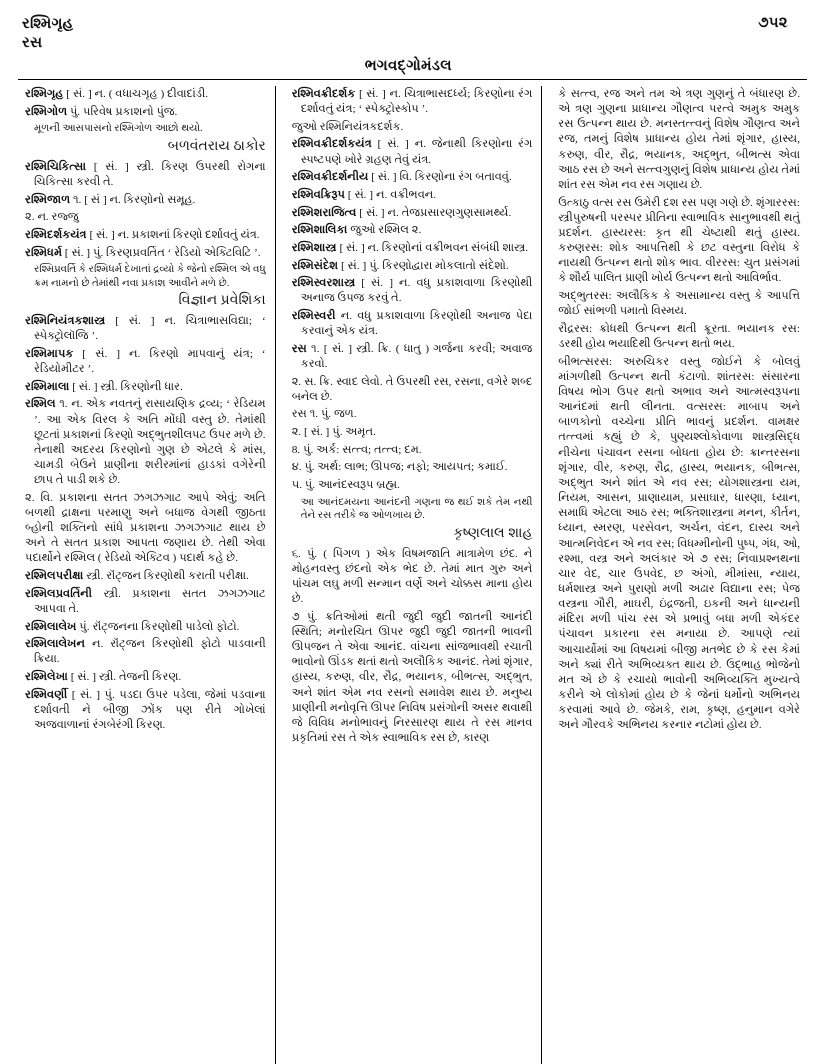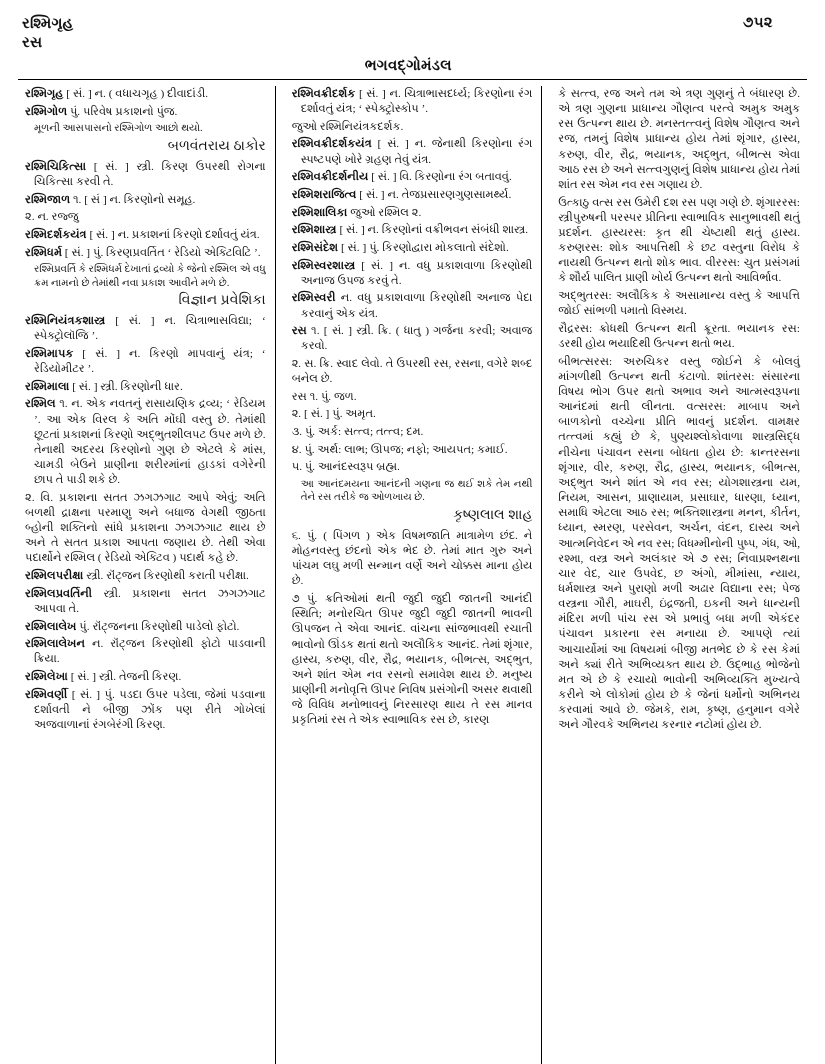--- a/index.html
+++ b/index.html
@@ -33,21 +33,21 @@
   .header .hleft {
     text-align: left;
     line-height: 1.25;
   }
   .header .hcenter {
     text-align: center;
     flex: 1;
     margin-top: 43px;
   }
   .header .hright {
-    text-align: left;
+    text-align: center;
     min-width: 60px;
   }
   .rule {
     border: 0;
     border-top: 1px solid #000;
     margin: 3px 2px 6px 2px;
   }
   .columns {
     display: flex;
     height: 985px;
@@ -129,31 +129,32 @@
         <p class="entry"><span class="hw">રશ્મિલાલેખ</span> <span>પું. રૉંટ્જનના કિરણોથી પાડેલો ફોટો.</span></p>
         <p class="entry"><span class="hw">રશ્મિલાલેખન</span> <span>ન. રૉંટ્જન કિરણોથી ફોટો પાડવાની ક્રિયા.</span></p>
         <p class="entry"><span class="hw">રશ્મિલેખા</span> <span>[ સં. ] સ્ત્રી. તેજની કિરણ.</span></p>
         <p class="entry"><span class="hw">રશ્મિવર્ણી</span> <span>[ સં. ] પું. પડદા ઉપર પડેલા, જેમાં પડવાના દર્શાવતી ને બીજી ઝોંક પણ રીતે ગોખેલાં અજવાળાનાં રંગબેરંગી કિરણ.</span></p>
       </div>
     <div class="col c2">
         <p class="entry"><span class="hw">રશ્મિવક્રીદર્શક</span> <span>[ સં. ] ન. ચિત્રાભાસદર્ધ્ય; કિરણોના રંગ દર્શાવતું યંત્ર; ‘ સ્પેક્ટ્રોસ્કોપ ’.</span></p>
         <p class="entry"><span>જુઓ રશ્મિનિયંત્રકદર્શક.</span></p>
         <p class="entry"><span class="hw">રશ્મિવક્રીદર્શકયંત્ર</span> <span>[ સં. ] ન. જેનાથી કિરણોના રંગ સ્પષ્ટપણે ખોરે ગ્રહણ તેવું યંત્ર.</span></p>
         <p class="entry"><span class="hw">રશ્મિવક્રીદર્શનીય</span> <span>[ સં. ] વિ. કિરણોના રંગ બતાવવું.</span></p>
+        <p class="entry"><span class="hw">રશ્મિવક્રિરૂપ</span> <span>[ સં. ] ન. વક્રીભવન.</span></p>
         <p class="entry"><span class="hw">રશ્મિશરાજિત્વ</span> <span>[ સં. ] ન. તેજપ્રસારણગુણસામર્થ્ય.</span></p>
         <p class="entry"><span class="hw">રશ્મિશાલિકા</span> <span>જુઓ રશ્મિલ ૨.</span></p>
         <p class="entry"><span class="hw">રશ્મિશાસ્ત્ર</span> <span>[ સં. ] ન. કિરણોનાં વક્રીભવન સંબંધી શાસ્ત્ર.</span></p>
         <p class="entry"><span class="hw">રશ્મિસંદેશ</span> <span>[ સં. ] પું. કિરણોદ્વારા મોકલાતો સંદેશો.</span></p>
         <p class="entry"><span class="hw">રશ્મિસ્વરશાસ્ત્ર</span> <span>[ સં. ] ન. વધુ પ્રકાશવાળા કિરણોથી અનાજ ઉપજ કરવું તે.</span></p>
         <p class="entry"><span class="hw">રશ્મિસ્વરી</span> <span>ન. વધુ પ્રકાશવાળા કિરણોથી અનાજ પેદા કરવાનું એક યંત્ર.</span></p>
         <p class="entry"><span class="hw">રસ</span> <span>૧. [ સં. ] સ્ત્રી. ક્રિ. ( ધાતુ ) ગર્જના કરવી; અવાજ કરવો.</span></p>
         <p class="flow">૨. સ. ક્રિ. સ્વાદ લેવો. તે ઉપરથી રસ, રસના, વગેરે શબ્દ બનેલ છે.</p>
         <p class="flow">રસ ૧. પું. જળ.</p>
         <p class="flow">૨. [ સં. ] પું. અમૃત.</p>
-        <p class="flow">૩. પું. અર્ક: સત્ત્વ; તત્ત્વ; દમ.</p>
+        <p class="flow">8. પું. અર્ક: સત્ત્વ; તત્ત્વ; દમ.</p>
         <p class="flow">૪. પું. અર્થ: લાભ; ઊપજ; નફો; આયપત; કમાઈ.</p>
         <p class="flow">૫. પું. આનંદસ્વરૂપ બ્રહ્મ.</p>
         <p class="sub small">આ આનંદમયના આનંદની ગણના જ થઈ શકે તેમ નથી તેને રસ તરીકે જ ઓળખાય છે.</p>
         <p class="cite">કૃષ્ણલાલ શાહ</p>
         <p class="flow">૬. પું. ( પિંગળ ) એક વિષમજાતિ માત્રામેળ છંદ. ને મોહનવસ્તુ છંદનો એક ભેદ છે. તેમાં માત ગુરુ અને પાંચમ લઘુ મળી સન્માન વર્ણે અને ચોક્કસ માના હોય છે.</p>
         <p class="flow">૭ પું. ક્રતિઓમાં થતી જુદી જુદી જાતની આનંદી સ્થિતિ; મનોરચિત ઊપર જુદી જુદી જાતની ભાવની ઊપજન તે એવા આનંદ. વાંચના સાંજભાવથી રચાતી ભાવોનો ઊંડક થતાં થતો અલૌકિક આનંદ. તેમાં શૃંગાર, હાસ્ય, કરુણ, વીર, રૌદ્ર, ભયાનક, બીભત્સ, અદ્ભુત, અને શાંત એમ નવ રસનો સમાવેશ થાય છે. મનુષ્ય પ્રાણીની મનોવૃત્તિ ઊપર નિવિષ પ્રસંગોની અસર થવાથી જે વિવિધ મનોભાવનું નિરસારણ થાય તે રસ માનવ પ્રકૃતિમાં રસ તે એક સ્વાભાવિક રસ છે, કારણ</p>
       </div>
     <div class="col c3">
         <p class="flow">કે સત્ત્વ, રજ અને તમ એ ત્રણ ગુણનું તે બંધારણ છે. એ ત્રણ ગુણના પ્રાધાન્ય ગૌણત્વ પરત્વે અમુક અમુક રસ ઉત્પન્ન થાય છે. મનસ્તત્ત્વનું વિશેષ ગૌણત્વ અને રજ, તમનું વિશેષ પ્રાધાન્ય હોય તેમાં શૃંગાર, હાસ્ય, કરુણ, વીર, રૌદ્ર, ભયાનક, અદ્ભુત, બીભત્સ એવા આઠ રસ છે અને સત્ત્વગુણનું વિશેષ પ્રાધાન્ય હોય તેમાં શાંત રસ એમ નવ રસ ગણાય છે.</p>
         <p class="flow">ઉત્કાઠુ વત્સ રસ ઉમેરી દશ રસ પણ ગણે છે. શૃંગારરસ: સ્ત્રીપુરુષની પરસ્પર પ્રીતિના સ્વાભાવિક સાનુભાવથી થતું પ્રદર્શન. હાસ્યરસ: કૃત થી ચેષ્ટાથી થતું હાસ્ય. કરુણરસ: શોક આપત્તિથી કે છટ વસ્તુના વિરોધ કે નાયથી ઉત્પન્ન થતો શોક ભાવ. વીરરસ: ચુત પ્રસંગમાં કે શૌર્ય પાલિત પ્રાણી ખોર્ય ઉત્પન્ન થતો આવિર્ભાવ.</p>

